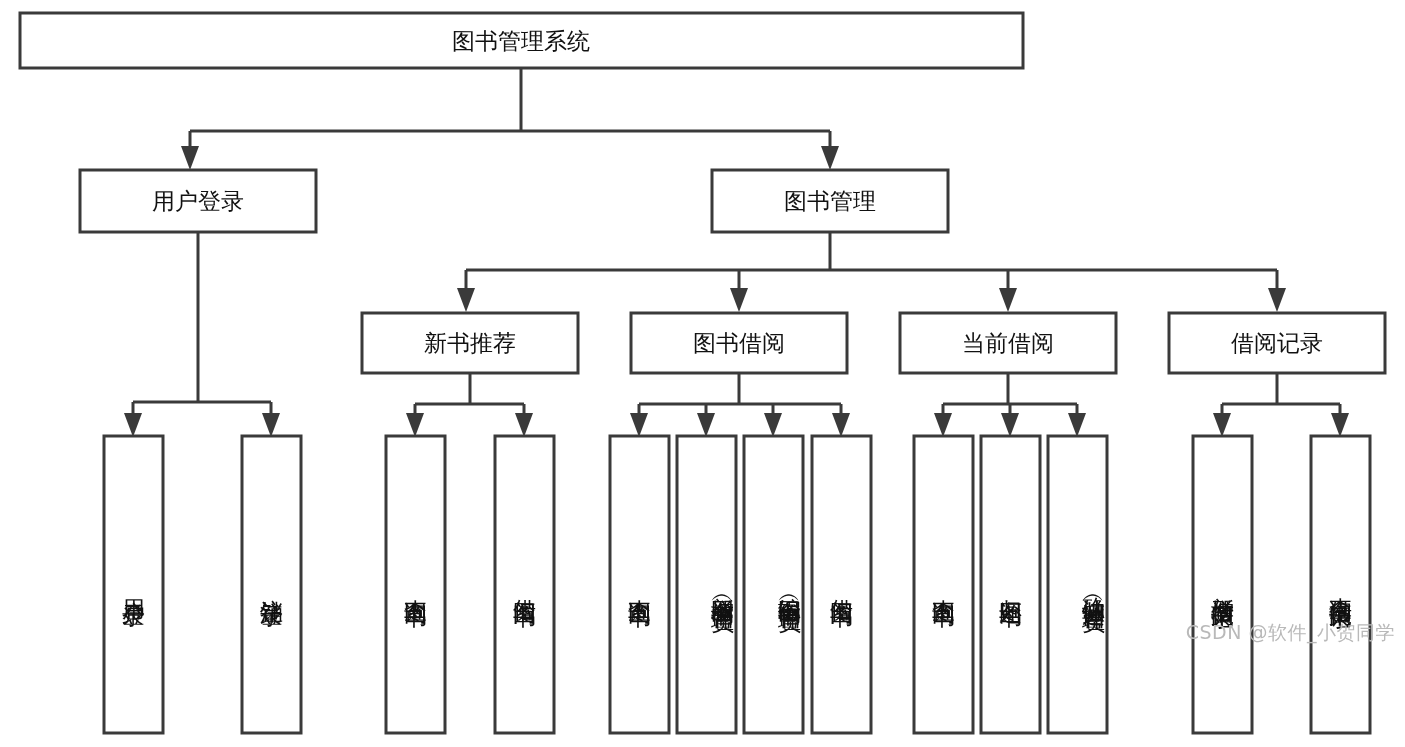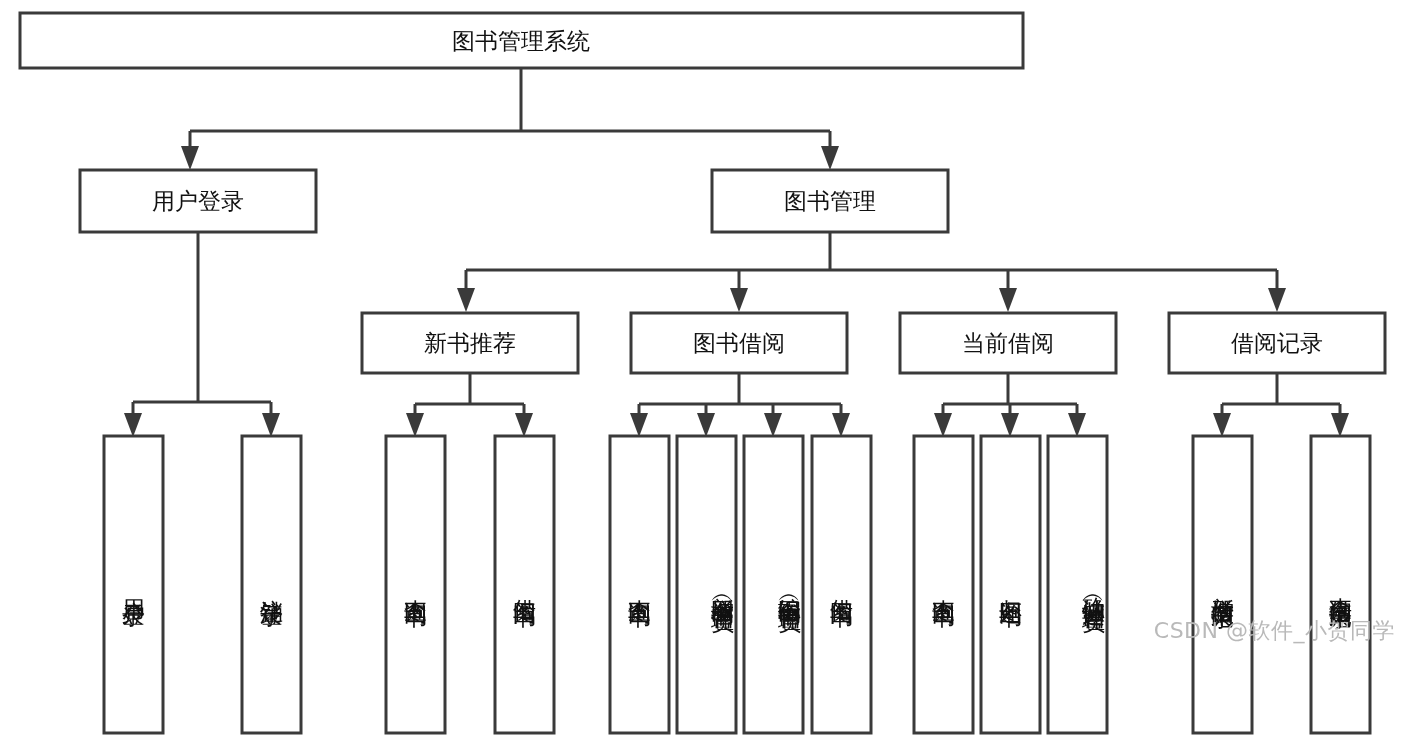--- a/index.html
+++ b/index.html
@@ -57,21 +57,21 @@
     letter-spacing: 2px;
     white-space: nowrap;
     text-align: center;
     pointer-events: none;
   }
   .watermark {
     position: absolute;
     right: 10px;
     bottom: 6px;
     font-family: "DejaVu Sans", "Liberation Sans", sans-serif;
-    font-size: 22px;
+    font-size: 19px;
     color: #b9b9b9;
     white-space: nowrap;
     letter-spacing: 0.5px;
   }
 </style>
 </head>
 <body>
 
 <div id="diagram-root">
 

